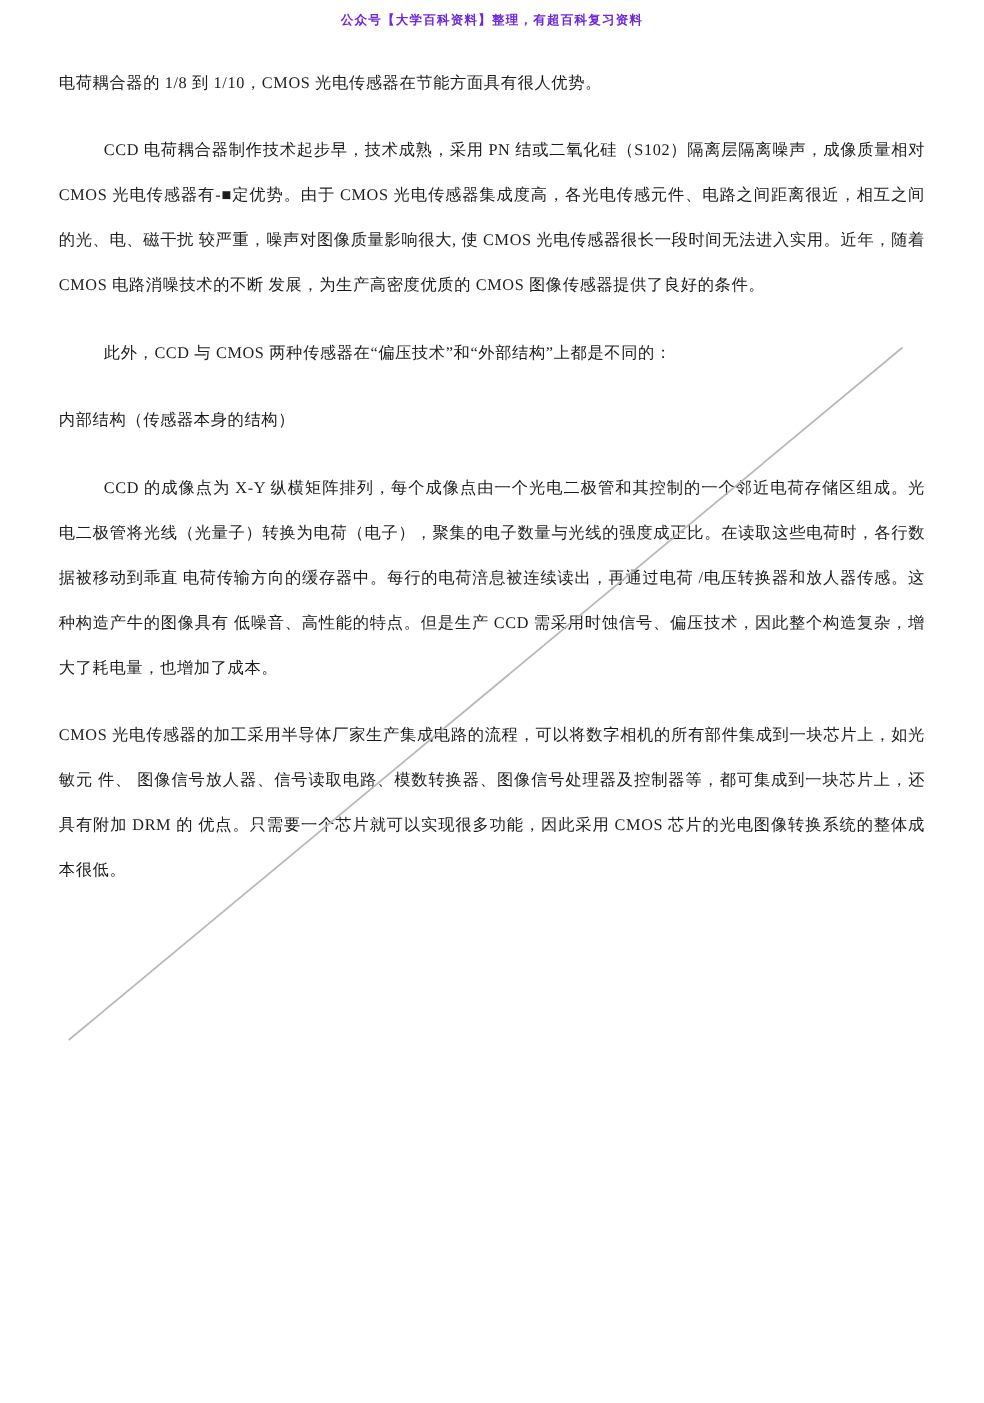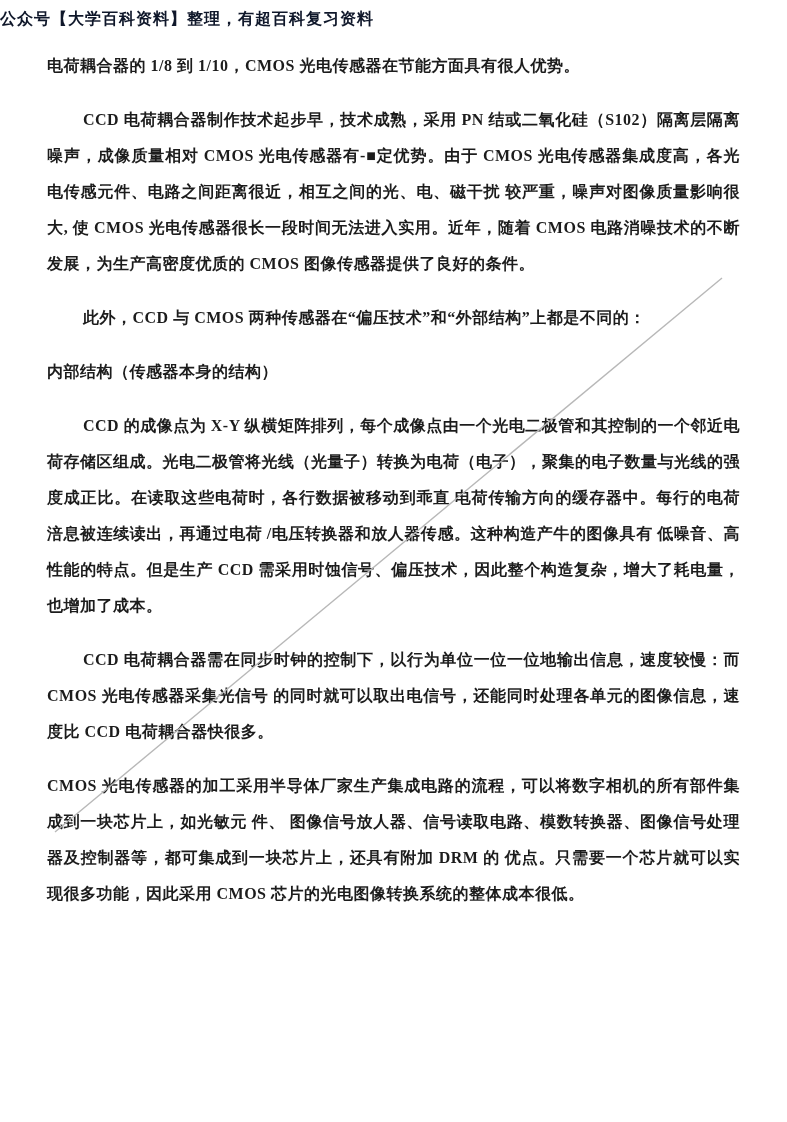--- a/index.html
+++ b/index.html
@@ -19,41 +19,40 @@
     position: relative;
     width: 787px;
     height: 1122px;
     background: #ffffff;
   }
   .doc-header {
     position: absolute;
     top: 9px;
     left: 0;
     width: 100%;
-    text-align: left;
-    font-size: 16px;
+    text-align: center;
+    font-size: 10px;
     font-weight: 700;
     letter-spacing: 1px;
-    color: #0f172a;
+    color: #6d28d9;
   }
   .content {
     position: absolute;
     top: 48px;
     left: 47px;
     width: 693px;
   }
   .para {
-    font-size: 16px;
+    font-size: 13px;
     line-height: 36px;
     text-align: justify;
     text-justify: inter-ideograph;
     letter-spacing: 0.5px;
     margin: 0 0 18px 0;
     word-break: break-all;
-    font-weight: bold;
   }
   .para.indent {
     text-indent: 36px;
   }
   .para.mb0 {
     margin-bottom: 0;
   }
   .scanline-svg {
     position: absolute;
     top: 0;
@@ -67,21 +66,20 @@
 <div class="page">
 
   <div class="doc-header">公众号【大学百科资料】整理，有超百科复习资料</div>
 
   <div class="content">
     <div class="para">电荷耦合器的 1/8 到 1/10，CMOS 光电传感器在节能方面具有很人优势。</div>
     <div class="para indent">CCD 电荷耦合器制作技术起步早，技术成熟，采用 PN 结或二氧化硅（S102）隔离层隔离噪声，成像质量相对 CMOS 光电传感器有-■定优势。由于 CMOS 光电传感器集成度高，各光电传感元件、电路之间距离很近，相互之间的光、电、磁干扰 较严重，噪声对图像质量影响很大, 使 CMOS 光电传感器很长一段时间无法进入实用。近年，随着 CMOS 电路消噪技术的不断 发展，为生产高密度优质的 CMOS 图像传感器提供了良好的条件。</div>
     <div class="para indent">此外，CCD 与 CMOS 两种传感器在“偏压技术”和“外部结构”上都是不同的：</div>
     <div class="para">内部结构（传感器本身的结构）</div>
     <div class="para indent">CCD 的成像点为 X-Y 纵横矩阵排列，每个成像点由一个光电二极管和其控制的一个邻近电荷存储区组成。光电二极管将光线（光量子）转换为电荷（电子），聚集的电子数量与光线的强度成正比。在读取这些电荷时，各行数据被移动到乖直 电荷传输方向的缓存器中。每行的电荷涪息被连续读出，再通过电荷 /电压转换器和放人器传感。这种构造产牛的图像具有 低噪音、高性能的特点。但是生产 CCD 需采用时蚀信号、偏压技术，因此整个构造复杂，增大了耗电量，也增加了成本。</div>
-    <div class="para indent">CCD 电荷耦合器需在同步时钟的控制下，以行为单位一位一位地输出信息，速度较慢：而 CMOS 光电传感器采集光信号 的同时就可以取出电信号，还能同时处理各单元的图像信息，速度比 CCD 电荷耦合器快很多。</div>
     <div class="para mb0">CMOS 光电传感器的加工采用半导体厂家生产集成电路的流程，可以将数字相机的所有部件集成到一块芯片上，如光敏元 件、 图像信号放人器、信号读取电路、模数转换器、图像信号处理器及控制器等，都可集成到一块芯片上，还具有附加 DRM 的 优点。只需要一个芯片就可以实现很多功能，因此采用 CMOS 芯片的光电图像转换系统的整体成本很低。</div>
 
   </div>
 
   <svg class="scanline-svg" width="787" height="1122" viewBox="0 0 787 1122" aria-hidden="true">
     <line x1="55" y1="832" x2="722" y2="278" stroke="#b8b8b8" stroke-width="1.4"></line>
   </svg>
 
 </div>
 

